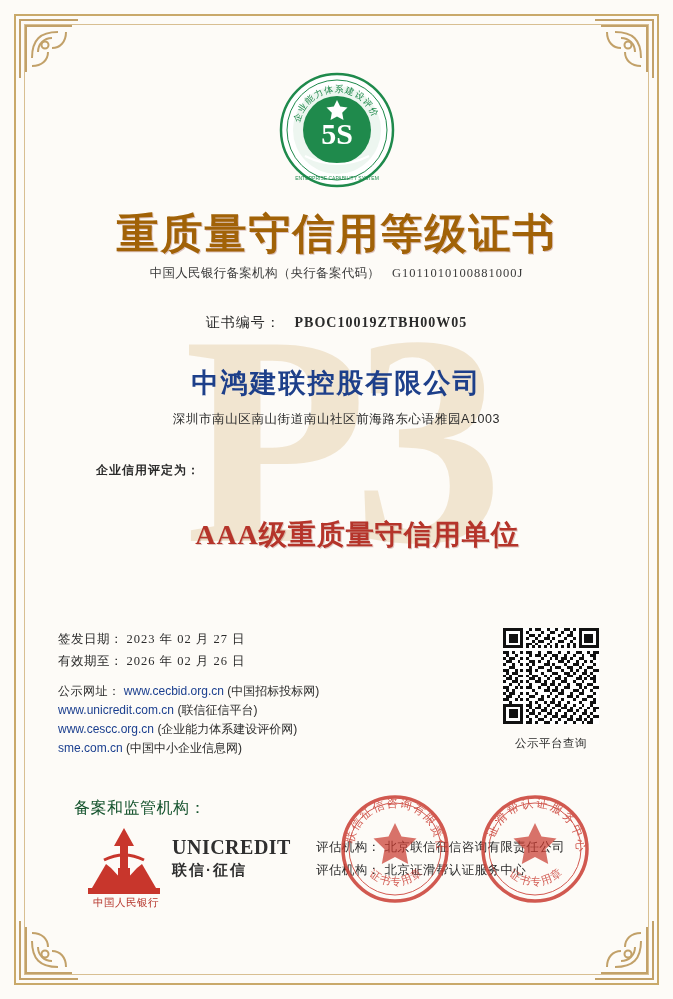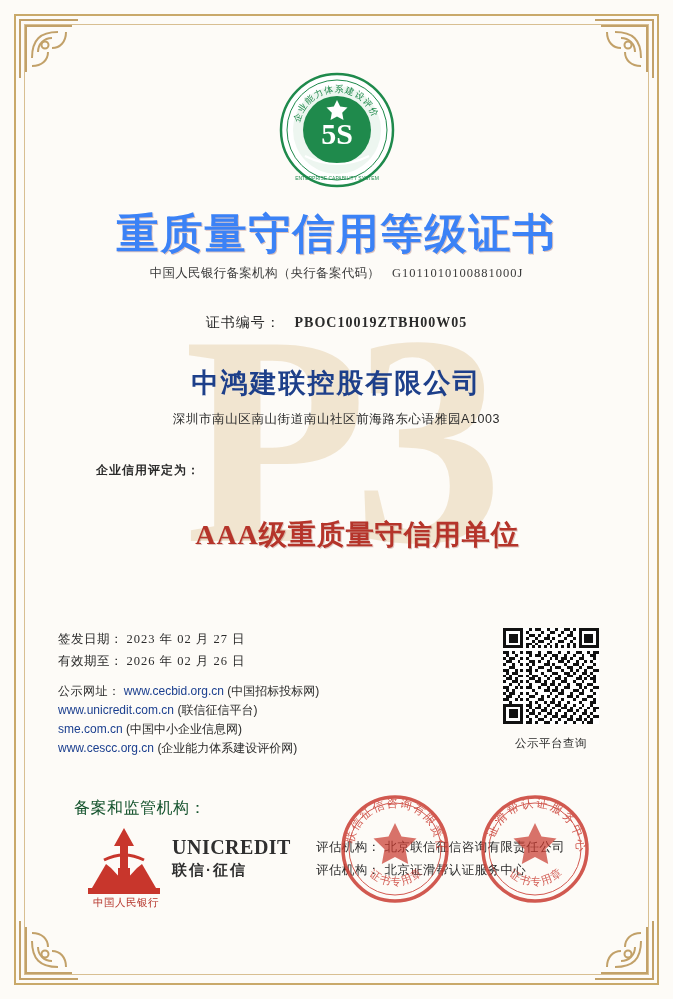--- a/index.html
+++ b/index.html
@@ -62,21 +62,21 @@
 
   
   .title {
     position: absolute;
     left: 0; right: 0; top: 206px;
     text-align: center;
     font-family: "Liberation Serif", serif;
     font-weight: 700;
     font-size: 42px;
     letter-spacing: 2px;
-    color: #3b82f6;
+    color: #a16207;
     text-shadow: 1px 1px 0 rgba(120,20,10,0.25);
   }
   .subtitle {
     position: absolute;
     left: 0; right: 0; top: 265px;
     text-align: center;
     font-size: 12.5px;
     color: #3b3b3b;
     letter-spacing: 0.3px;
   }
@@ -357,26 +357,26 @@
     <div>
       <span class="lead">公示网址：</span>
       <span class="u">www.cecbid.org.cn</span>
       <span>(中国招标投标网)</span>
     </div>
     <div>
       <span class="u">www.unicredit.com.cn</span>
       <span>(联信征信平台)</span>
     </div>
     <div>
+      <span class="u">www.cescc.org.cn</span>
+      <span>(企业能力体系建设评价网)</span>
+    </div>
+    <div>
       <span class="u">sme.com.cn</span>
       <span>(中国中小企业信息网)</span>
-    </div>
-    <div>
-      <span class="u">www.cescc.org.cn</span>
-      <span>(企业能力体系建设评价网)</span>
     </div>
   </div>
 
   <div class="qr">
     <svg width="96" height="96" viewBox="0 0 33 33" shape-rendering="crispEdges">
       <rect width="33" height="33" fill="#ffffff"></rect>
       <g fill="#111111">
 
         <path d="M0 0h7v7H0z"></path>
           <path d="M1 1h5v5H1z" fill="#fff"></path>

